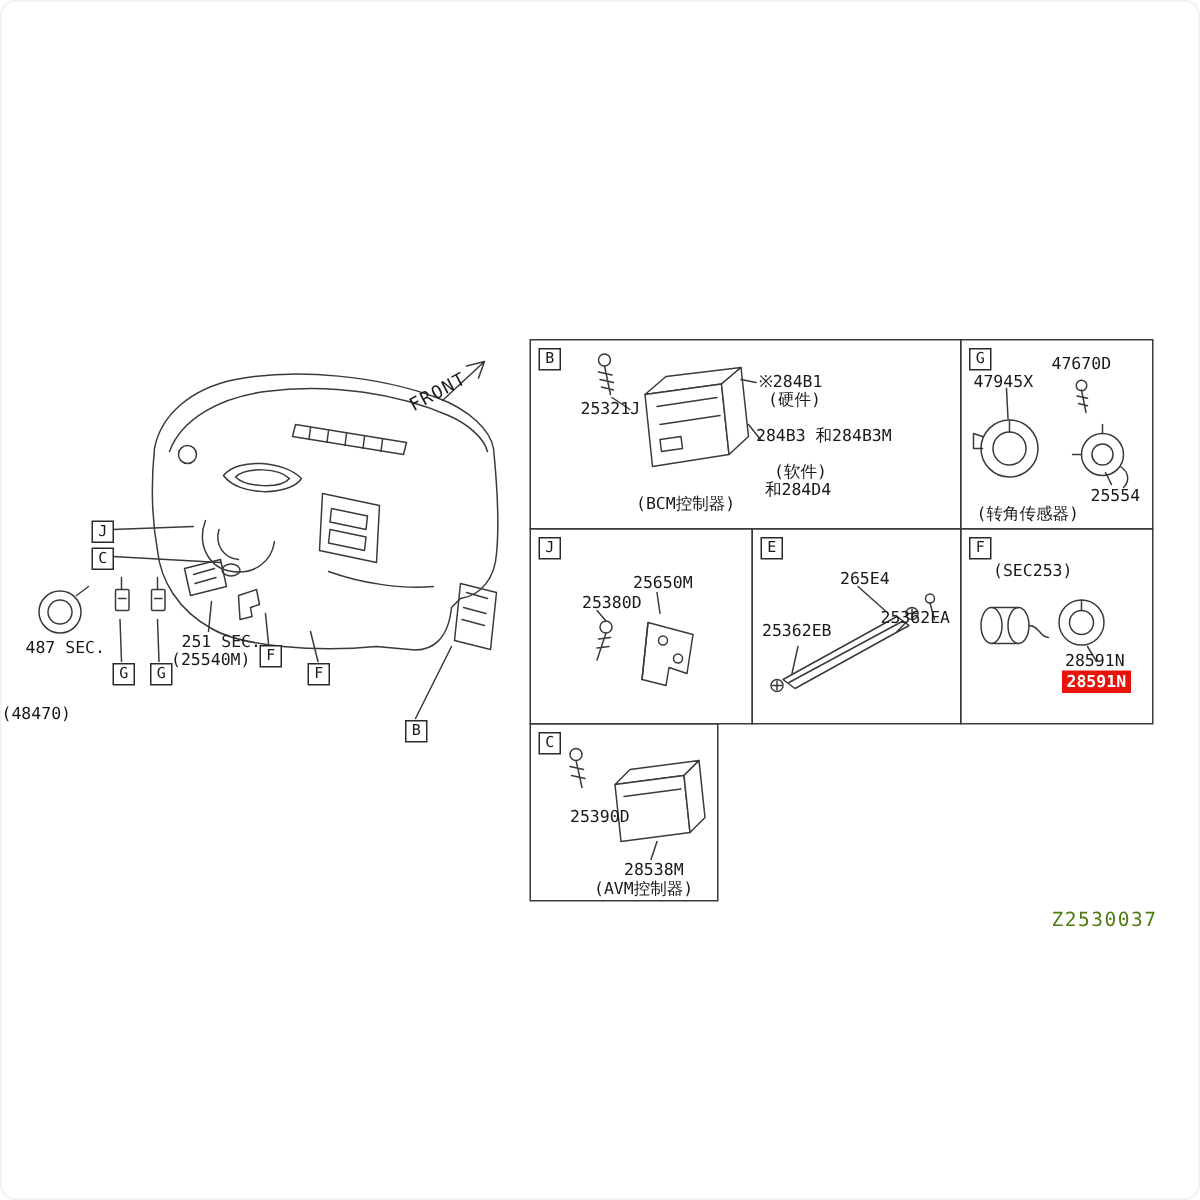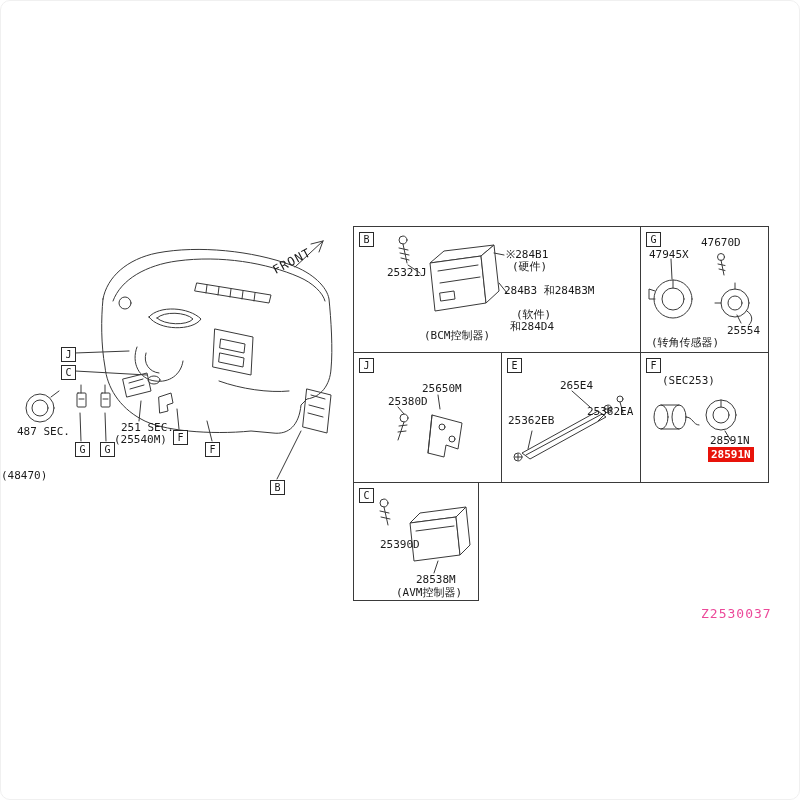--- a/index.html
+++ b/index.html
@@ -13,21 +13,21 @@
   .cap{position:absolute;font-size:11px;line-height:12px;color:#1a1a1a;white-space:nowrap;}
   .cbox{position:absolute;width:13px;height:13px;border:1px solid #2a2a2a;background:#fff;
         font-size:10px;line-height:13px;text-align:center;color:#1a1a1a;}
   .cell{position:absolute;border:1px solid #3a3a3a;box-sizing:border-box;background:transparent;}
   .cell .letterbox{position:absolute;left:5px;top:5px;width:13px;height:13px;border:1px solid #2a2a2a;
         font-size:10px;line-height:13px;text-align:center;color:#1a1a1a;background:#fff;}
   .cell svg{position:absolute;left:0;top:0;}
   .hl{position:absolute;background:#e8130a;color:#ffffff;font-size:11px;line-height:13px;
       padding:1px 3px;font-weight:bold;white-space:nowrap;}
   .front{position:absolute;font-size:12px;color:#1a1a1a;transform:rotate(-28deg);transform-origin:left bottom;letter-spacing:1px;}
-  .figcode{position:absolute;font-size:13px;color:#ec4899;letter-spacing:1px;}
+  .figcode{position:absolute;font-size:13px;color:#4d7c0f;letter-spacing:1px;}
 </style>
 </head>
 <body>
 
 <div class="stage">
 
   <svg width="800" height="800" viewBox="0 0 800 800">
 
     <path class="art-stroke" d="M102,298 C106,276 126,258 156,252 C198,244 252,250 290,264 C312,272 326,286 328,298 C330,318 332,348 330,368 C329,384 320,396 306,398 L300,404 C298,424 288,434 272,432 L250,430 C210,434 160,430 140,418 C118,406 106,386 104,366 C100,344 100,318 102,298 Z"></path>
     <path class="art-stroke" d="M112,300 C120,278 146,264 176,260 C220,254 266,262 298,276 C312,282 322,292 324,300"></path>

